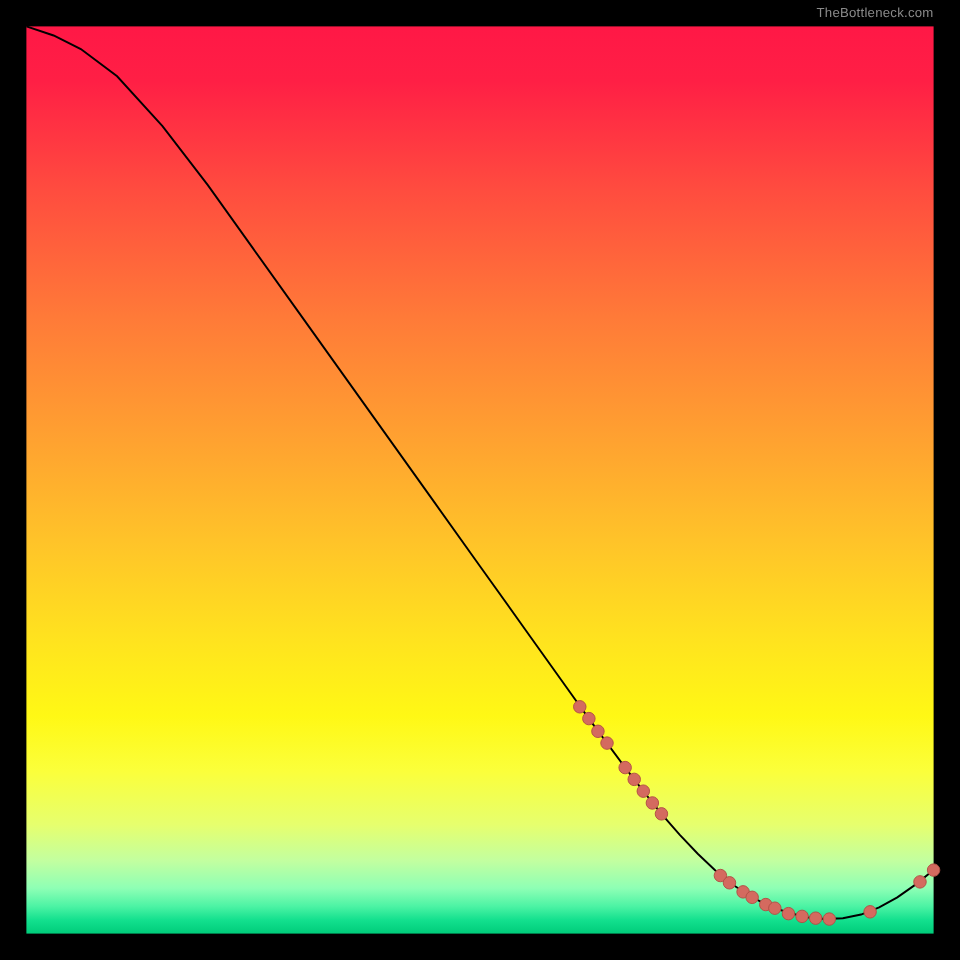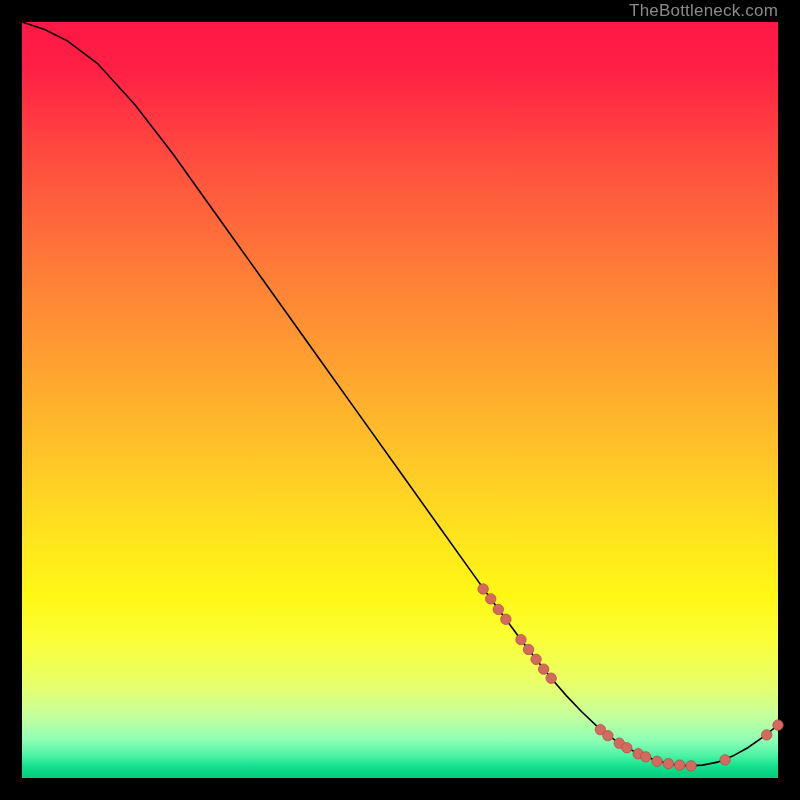--- a/index.html
+++ b/index.html
@@ -54,21 +54,21 @@
     width: 100%; height: 100%;
     overflow: visible;
   }
   .watermark {
     position: absolute;
     top: 0;
     right: 22px;
     height: 22px;
     line-height: 22px;
     color: #8a8a8a;
-    font-size: 17px;
+    font-size: 11px;
     letter-spacing: 0.2px;
     user-select: none;
   }
 </style>
 </head>
 <body>
 
 <div class="frame">
   <div class="watermark">TheBottleneck.com</div>
 

